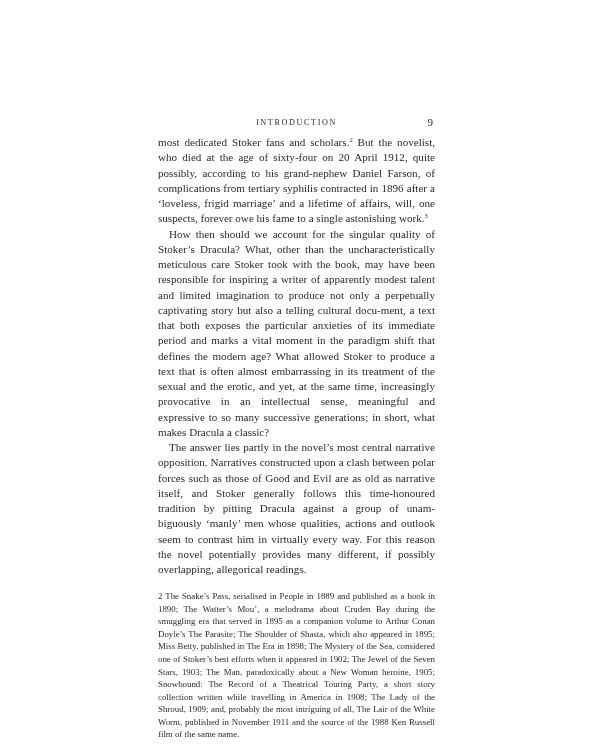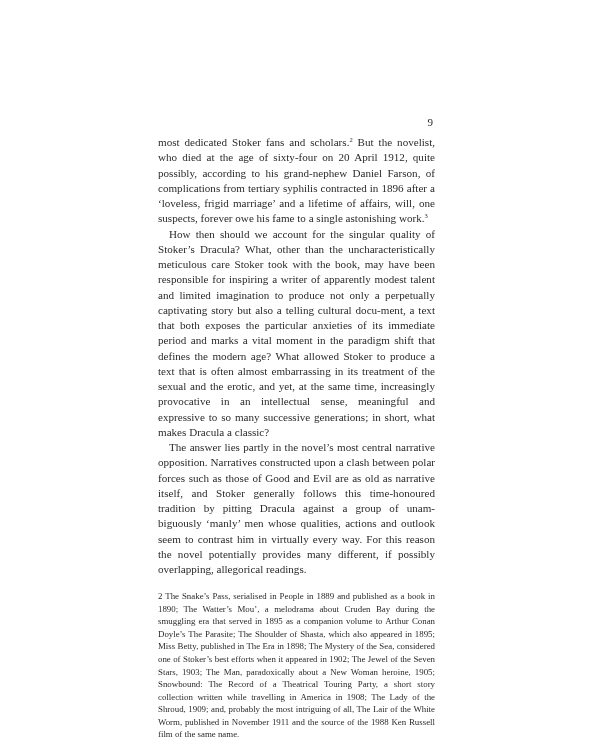--- a/index.html
+++ b/index.html
@@ -67,20 +67,21 @@
       line-height: 0;
       vertical-align: 4px;
     }
     .seg-i { }
   </style>
 </head>
 <body>
 
 <div class="page">
   <div class="running-head">
+    <span class="running-title">INTRODUCTION</span>
     <span class="folio">9</span>
   </div>
 
   <div class="body-text">
     <p><span>most dedicated Stoker fans and scholars.</span><sup>2</sup><span> But the novelist, who died at the age of sixty-four on 20 April 1912, quite possibly, according to his grand-nephew Daniel Farson, of complications from tertiary syphilis contracted in 1896 after a ‘loveless, frigid marriage’ and a lifetime of affairs, will, one suspects, forever owe his fame to a single astonishing work.</span><sup>3</sup></p>
     <p class="indent"><span>How then should we account for the singular quality of Stoker’s </span><span class="seg-i">Dracula</span><span>? What, other than the uncharacteristically meticulous care Stoker took with the book, may have been responsible for inspiring a writer of apparently modest talent and limited imagination to produce not only a perpetually captivating story but also a telling cultural docu-ment, a text that both exposes the particular anxieties of its immediate period and marks a vital moment in the paradigm shift that defines the modern age? What allowed Stoker to produce a text that is often almost embarrassing in its treatment of the sexual and the erotic, and yet, at the same time, increasingly provocative in an intellectual sense, meaningful and expressive to so many successive generations; in short, what makes </span><span class="seg-i">Dracula</span><span> a classic?</span></p>
     <p class="indent"><span>The answer lies partly in the novel’s most central narrative opposition. Narratives constructed upon a clash between polar forces such as those of Good and Evil are as old as narrative itself, and Stoker generally follows this time-honoured tradition by pitting Dracula against a group of unam-biguously ‘manly’ men whose qualities, actions and outlook seem to contrast him in virtually every way. For this reason the novel potentially provides many different, if possibly overlapping, allegorical readings.</span></p>
   </div>
 
   <div class="footnotes">

